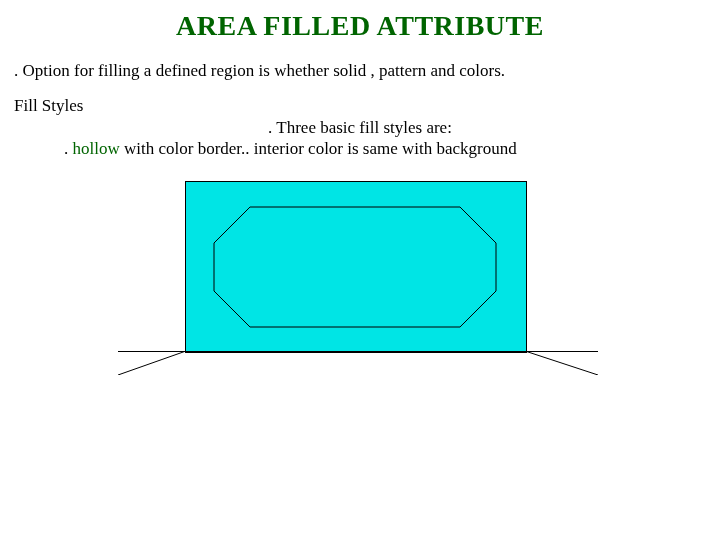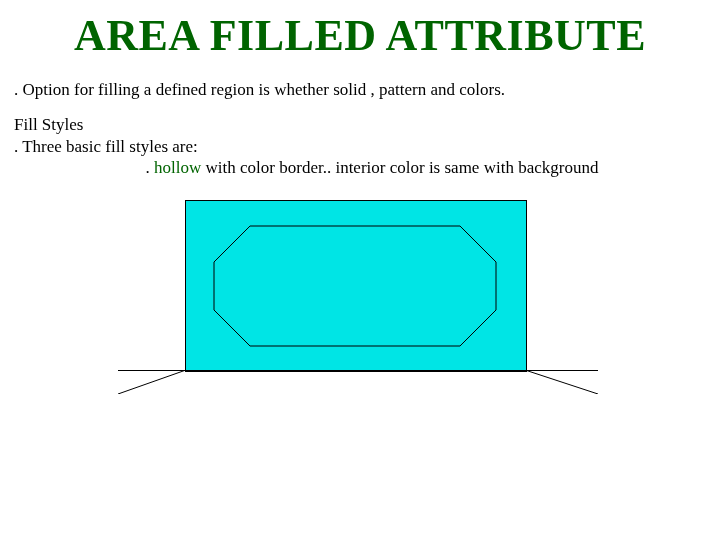--- a/index.html
+++ b/index.html
@@ -14,37 +14,36 @@
   }
   .slide {
     position: relative;
     width: 720px;
     height: 540px;
     box-sizing: border-box;
     padding-top: 10px;
   }
   .title {
     text-align: center;
-    font-size: 44px;
+    font-size: 28px;
     font-weight: bold;
     color: #006400;
     margin: 0 0 18px 0;
     letter-spacing: 0.5px;
   }
   .body-text {
     font-size: 17px;
     line-height: 1.25;
     margin: 0 14px 14px 14px;
   }
   .italic {
   }
   .indent {
     margin-left: 64px;
     margin-right: 40px;
-    text-align: center;
   }
   .green {
     color: #006400;
   }
   .diagram-wrap {
     position: relative;
     width: 720px;
     height: 220px;
   }
   .cyan-rect {
@@ -89,21 +88,21 @@
 <body>
 
 <div class="slide">
 
   <h1 class="title">AREA FILLED ATTRIBUTE</h1>
 
   <p class="body-text">. Option for filling a defined region is whether solid , pattern and colors.</p>
 
   <p class="body-text italic" style="margin-bottom:0;">Fill Styles</p>
 
-  <p class="body-text" style="margin-top:0;margin-bottom:0;">. Three basic fill styles are:</p>
+  <p class="body-text" style="margin-top:0;margin-bottom:0;text-align:center;">. Three basic fill styles are:</p>
 
   <p class="body-text indent" style="margin-top:0;">
     <span>. </span><span class="green">hollow </span><span>with color border.. interior color is same with background</span>
   </p>
 
   <div class="diagram-wrap">
     <div class="cyan-rect"></div>
     <svg class="octagon" viewBox="0 0 290 128">
       <polygon points="40,4 250,4 286,40 286,88 250,124 40,124 4,88 4,40" fill="none" stroke="#000" stroke-width="1"></polygon>
     </svg>

